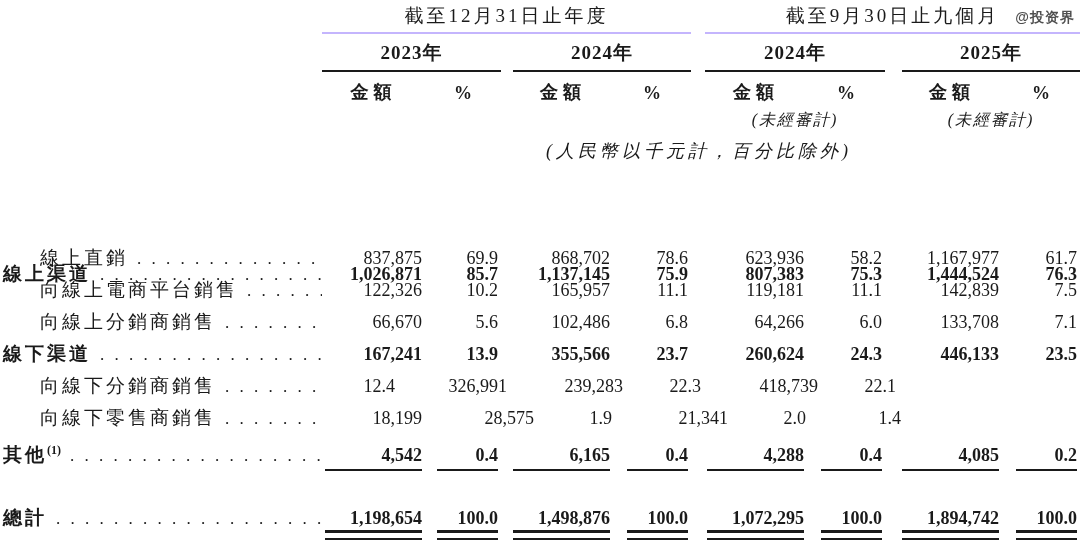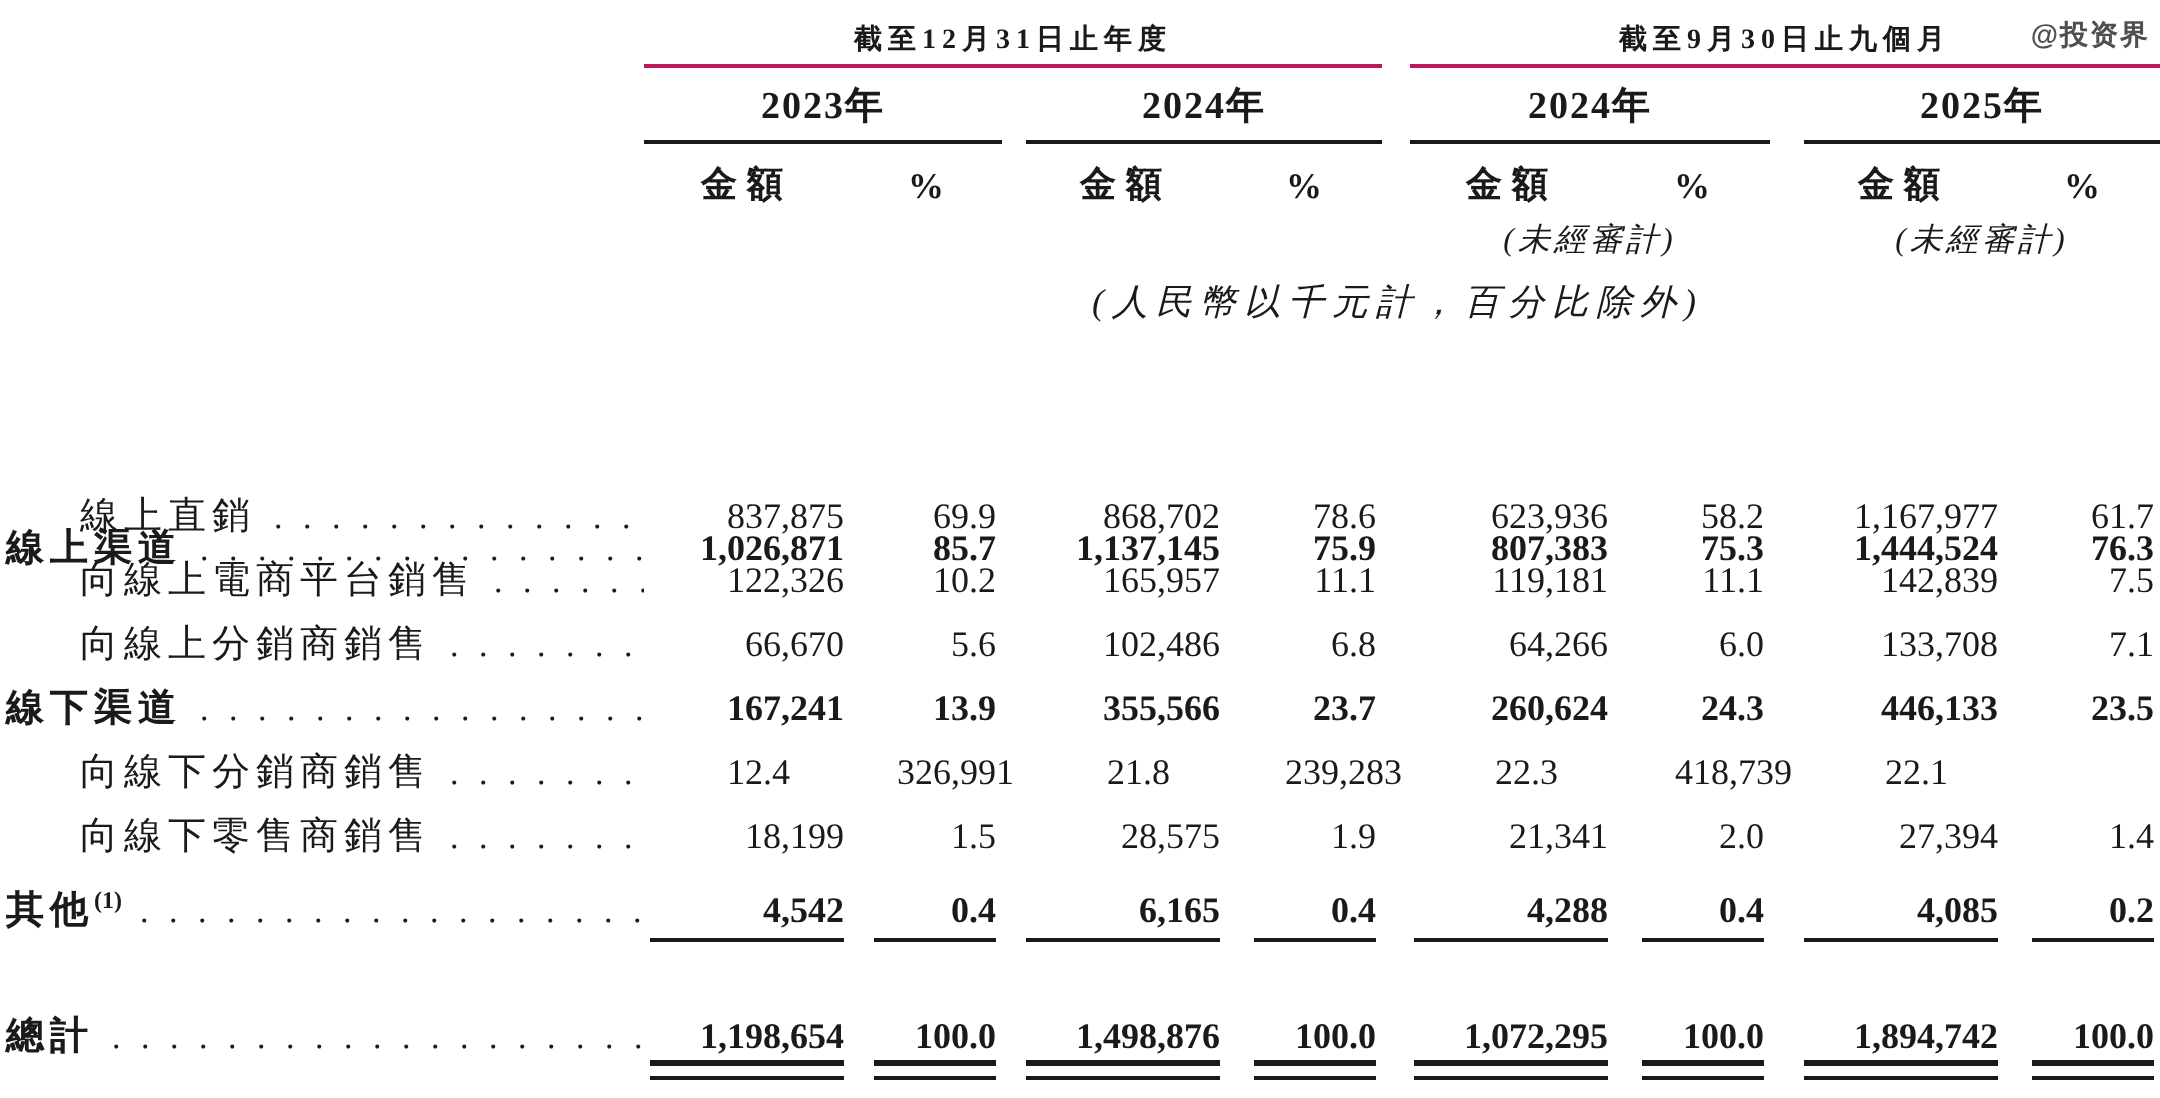--- a/index.html
+++ b/index.html
@@ -12,23 +12,23 @@
     font-family: "Liberation Serif", "DejaVu Serif", serif;
     overflow: hidden;
   }
   .row { display: flex; }
   .row > div { flex: none; }
   .sp { flex: none; }
 
   
   .h1 { height: 34px; align-items: flex-end; }
   .grp {
-    border-bottom: 2px solid #be185d;
-    text-align: center; font-weight: bold;
-    font-size: 14px; letter-spacing: 3px;
+    border-bottom: 2px solid #c4b5fd;
+    text-align: center; font-weight: normal;
+    font-size: 19px; letter-spacing: 3px;
     padding-bottom: 3px; white-space: nowrap;
   }
   
   .h2 { height: 38px; align-items: flex-end; }
   .yr {
     border-bottom: 2px solid #1a1a1a;
     text-align: center; font-weight: bold;
     font-size: 19px; letter-spacing: 1px;
     padding-bottom: 4px;
   }
@@ -222,43 +222,40 @@
         <div class="pct" style="width: 78px;"><div class="nwrap">23.5</div></div>
       </div>
       <div class="trow">
         <div class="lbl ind">
           <div class="lbl-text">向線下分銷商銷售</div>
           <div class="dots">. . . . . . . . . . . . . . . . . . . . . . . . . . . . . . . . . . . . . . . . </div>
         </div>
         <div class="pct" style="width: 76px;"><div class="nwrap">12.4</div></div>
         <div class="sp" style="width: 12px;"></div>
         <div class="amt" style="width: 100px;"><div class="nwrap">326,991</div></div>
-        <div class="pct" style="width: 78px;"><div class="nwrap">21.8</div></div>
         <div class="sp" style="width: 14px;"></div>
         <div class="amt" style="width: 102px;"><div class="nwrap">239,283</div></div>
         <div class="pct" style="width: 78px;"><div class="nwrap">22.3</div></div>
         <div class="sp" style="width: 17px;"></div>
         <div class="amt" style="width: 100px;"><div class="nwrap">418,739</div></div>
         <div class="pct" style="width: 78px;"><div class="nwrap">22.1</div></div>
       </div>
       <div class="trow">
         <div class="lbl ind">
           <div class="lbl-text">向線下零售商銷售</div>
           <div class="dots">. . . . . . . . . . . . . . . . . . . . . . . . . . . . . . . . . . . . . . . . </div>
         </div>
         <div class="amt" style="width: 103px;"><div class="nwrap">18,199</div></div>
-        <div class="pct" style="width: 76px;"><div class="nwrap">1.5</div></div>
         <div class="sp" style="width: 12px;"></div>
         <div class="amt" style="width: 100px;"><div class="nwrap">28,575</div></div>
         <div class="pct" style="width: 78px;"><div class="nwrap">1.9</div></div>
         <div class="sp" style="width: 14px;"></div>
         <div class="amt" style="width: 102px;"><div class="nwrap">21,341</div></div>
         <div class="pct" style="width: 78px;"><div class="nwrap">2.0</div></div>
         <div class="sp" style="width: 17px;"></div>
-        <div class="amt" style="width: 100px;"><div class="nwrap">27,394</div></div>
         <div class="pct" style="width: 78px;"><div class="nwrap">1.4</div></div>
       </div>
       <div class="trow bold ul">
         <div class="lbl">
           <div class="lbl-text">其他<sup>(1)</sup></div>
           <div class="dots">. . . . . . . . . . . . . . . . . . . . . . . . . . . . . . . . . . . . . . . . </div>
         </div>
         <div class="amt" style="width: 103px;"><div class="nwrap">4,542</div></div>
         <div class="pct" style="width: 76px;"><div class="nwrap">0.4</div></div>
         <div class="sp" style="width: 12px;"></div>

